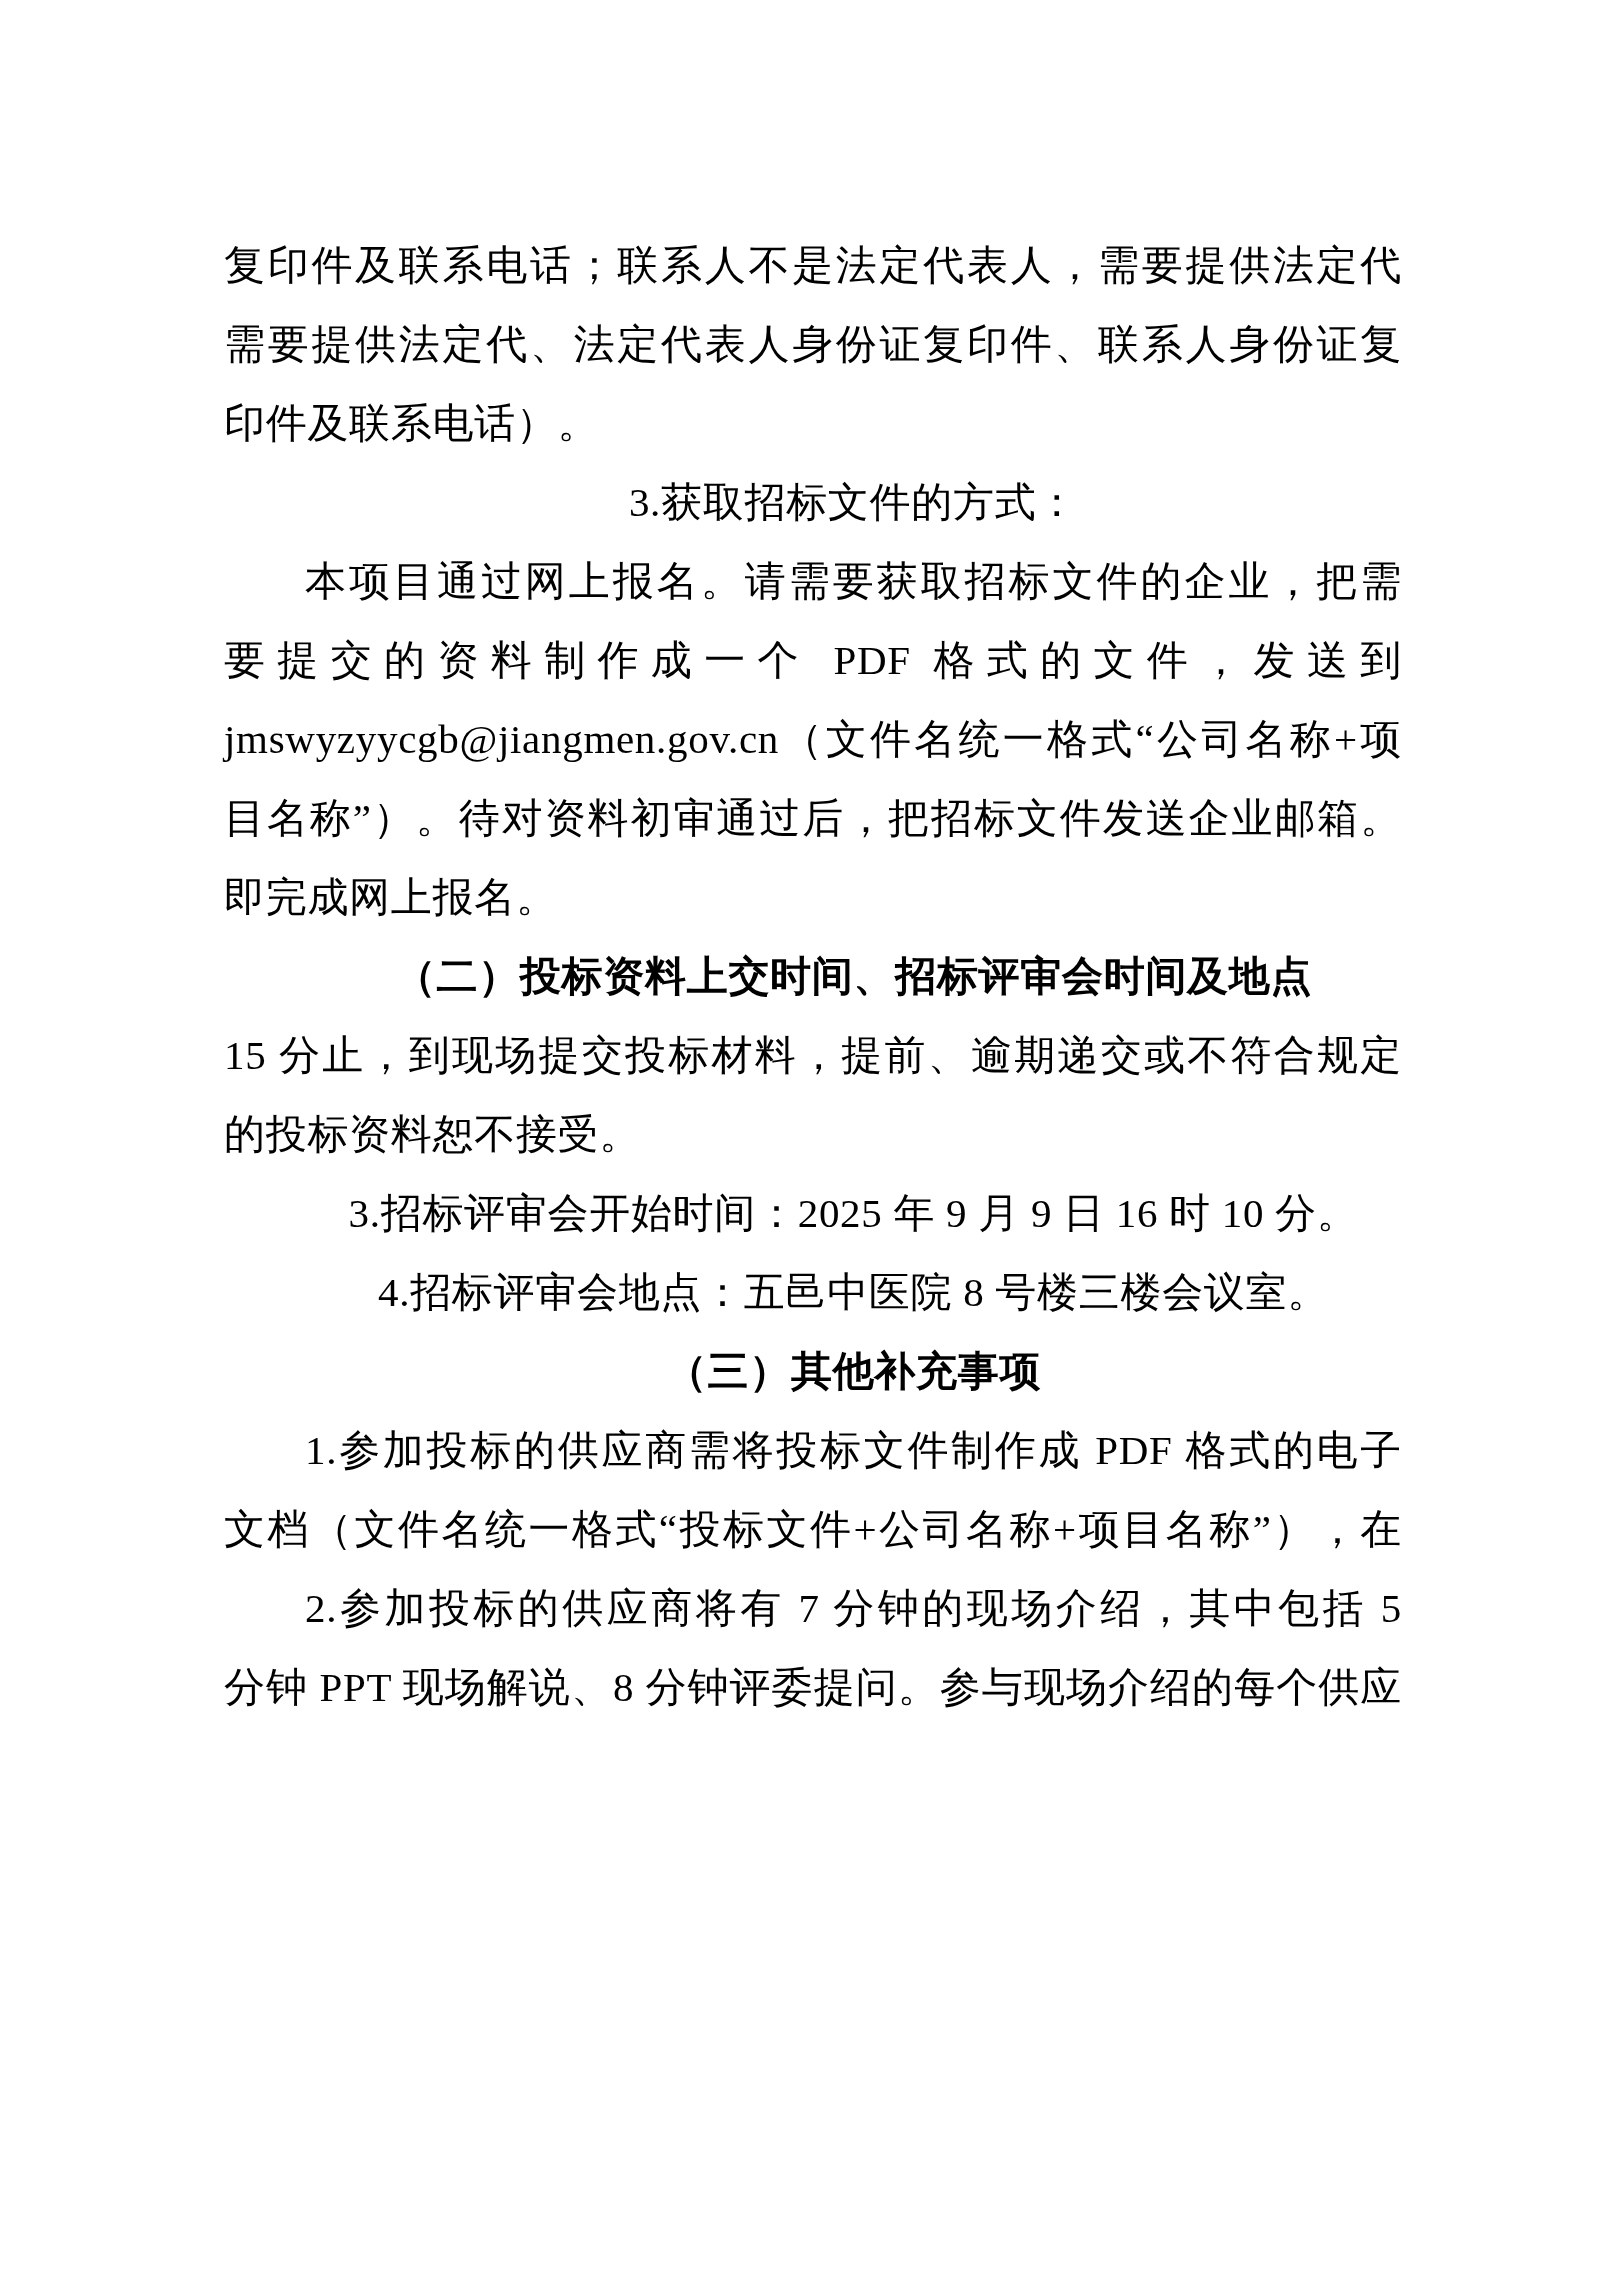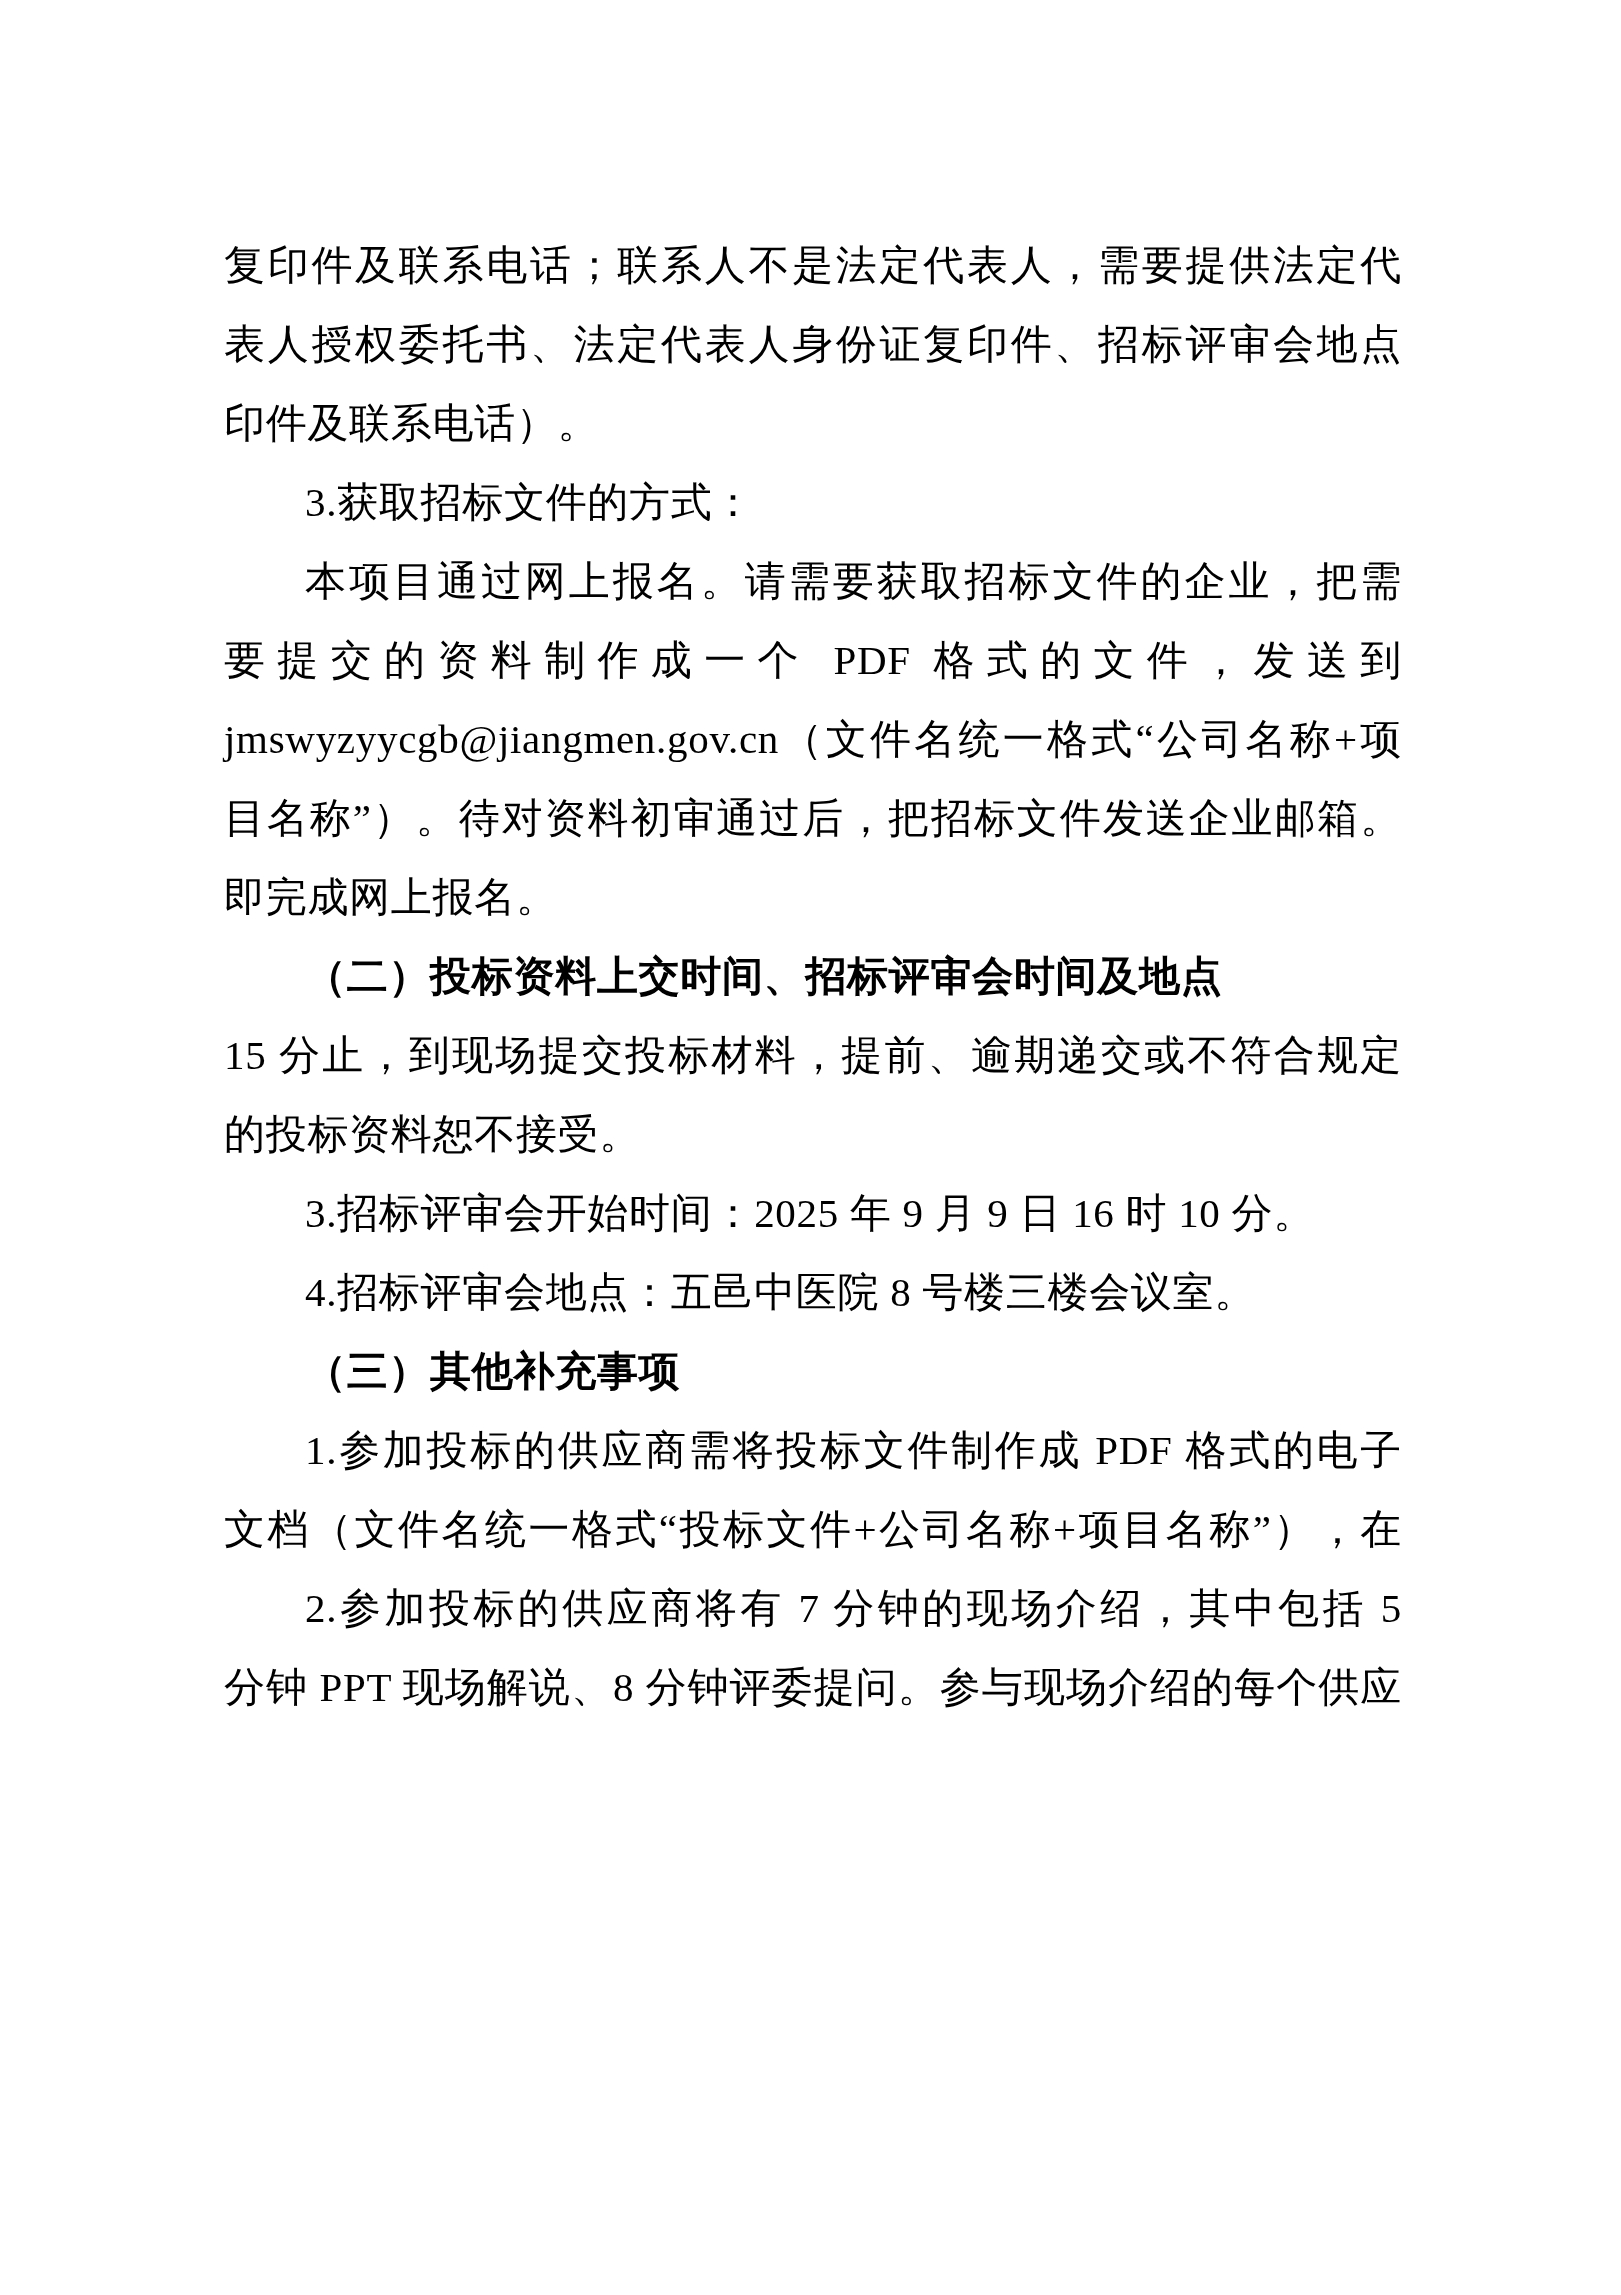--- a/index.html
+++ b/index.html
@@ -31,20 +31,21 @@
     letter-spacing: 0.7px;
   }
   .line.justify {
     white-space: normal;
     text-align: justify;
     text-align-last: justify;
     text-justify: inter-character;
   }
   .line.indent {
     padding-left: 81px;
+    text-align: center;
   }
   .line.indent.justify {
     padding-left: 81px;
   }
   .line.bold {
     font-weight: 700;
   }
   .page-number {
     position: absolute;
     left: 229px;
@@ -54,21 +55,21 @@
     letter-spacing: 3.9px;
     color: #000000;
   }
 </style>
 </head>
 <body>
 
 <div class="page">
   <div class="body-text">
       <div class="line justify">复印件及联系电话；联系人不是法定代表人，需要提供法定代</div>
-      <div class="line justify">表人授权委托书、法定代表人身份证复印件、招标评审会地点</div>
+      <div class="line justify">需要提供法定代、法定代表人身份证复印件、联系人身份证复</div>
       <div class="line">印件及联系电话）。</div>
       <div class="line indent">3.获取招标文件的方式：</div>
       <div class="line justify indent">本项目通过网上报名。请需要获取招标文件的企业，把需</div>
       <div class="line justify">要提交的资料制作成一个 PDF 格式的文件，发送到</div>
       <div class="line justify">jmswyzyycgb@jiangmen.gov.cn（文件名统一格式“公司名称+项</div>
       <div class="line justify">目名称”）。待对资料初审通过后，把招标文件发送企业邮箱。</div>
       <div class="line">即完成网上报名。</div>
       <div class="line indent bold">（二）投标资料上交时间、招标评审会时间及地点</div>
       <div class="line justify">15 分止，到现场提交投标材料，提前、逾期递交或不符合规定</div>
       <div class="line">的投标资料恕不接受。</div>

